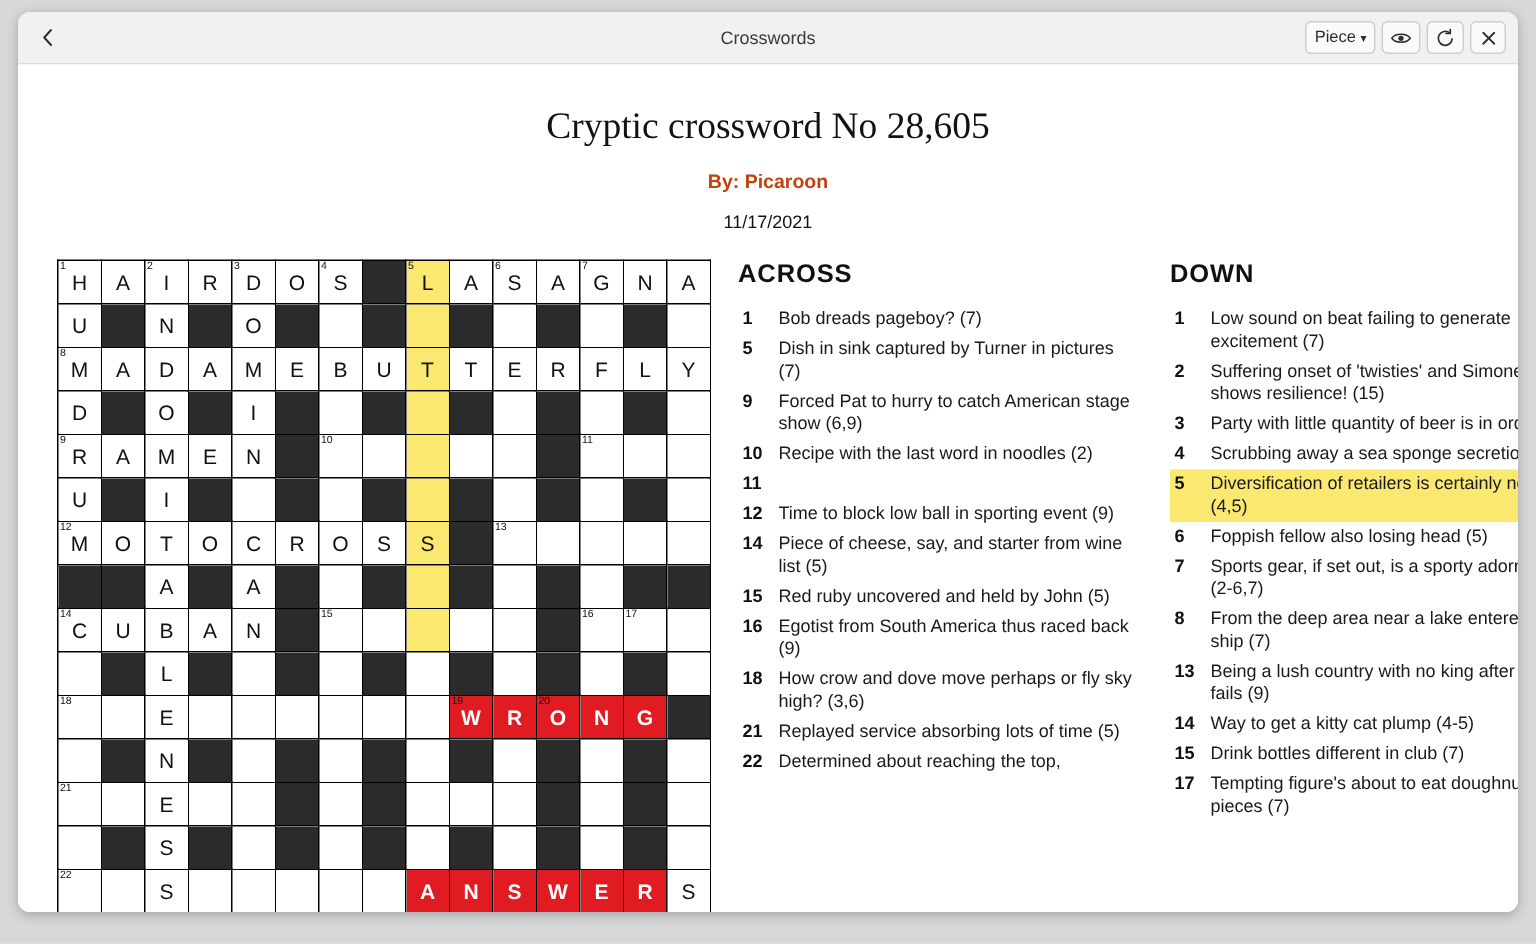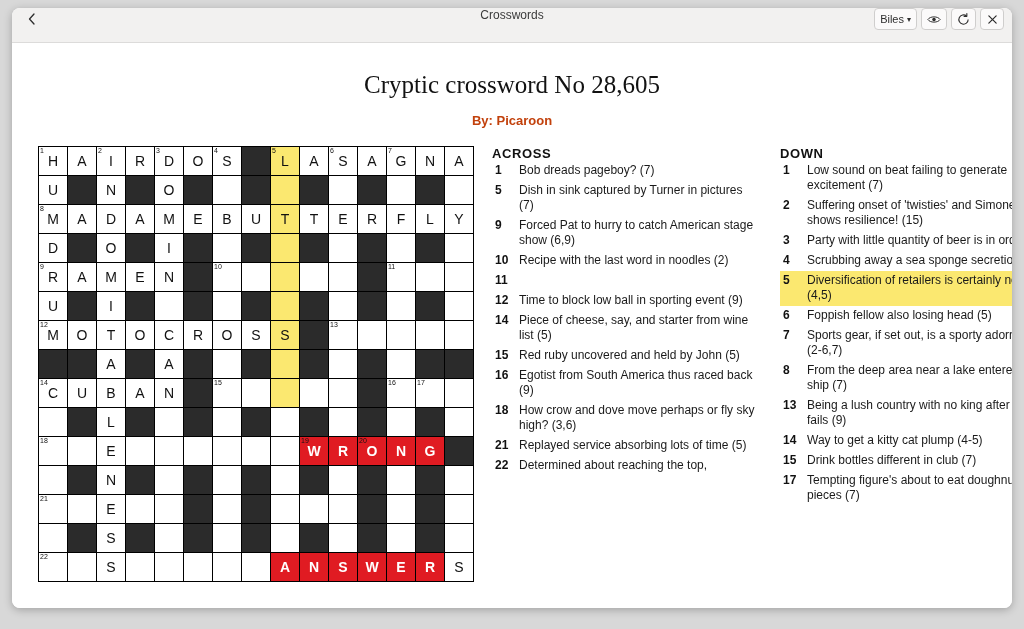--- a/index.html
+++ b/index.html
@@ -26,21 +26,21 @@
     box-shadow: 0 2px 8px rgba(0,0,0,0.25);
     overflow: hidden;
     display: flex;
     flex-direction: column;
   }
   .titlebar {
     height: 34px;
     background: #f2f1f0;
     border-bottom: 1px solid #dcdbda;
     display: flex;
-    align-items: flex-start;
+    align-items: center;
     padding: 0 8px;
     flex: none;
     position: relative;
   }
   .tb-left { display: flex; align-items: center; gap: 4px; }
   .tb-right { display: flex; align-items: center; gap: 4px; margin-left: auto; }
   .tb-btn {
     height: 22px;
     min-width: 24px;
     border: 1px solid #cfcecd;
@@ -137,24 +137,25 @@
   
   .clues {
     display: flex;
     gap: 18px;
     flex: 1;
     font-size: 12px;
     color: #1a1a1a;
   }
   .clue-col { width: 270px; }
   .clue-head {
-    font-size: 13px;
+    font-size: 17px;
     font-weight: bold;
     letter-spacing: 0.6px;
     color: #111;
+    margin-bottom: 10px;
   }
   .clue-list { list-style: none; margin: 0; padding: 0; }
   .clue-item {
     display: flex;
     gap: 8px;
     padding: 2px 3px 3px 3px;
     line-height: 1.25;
     align-items: flex-start;
   }
   .clue-item.hl { background: #fbe870; }
@@ -177,21 +178,21 @@
       <div class="tb-left">
         <div class="tb-btn flat">
           <svg width="10" height="12" viewBox="0 0 10 12">
             <path d="M7 1 L2.5 6 L7 11" fill="none" stroke="#2e2e2e" stroke-width="1.3" stroke-linecap="round" stroke-linejoin="round"></path>
           </svg>
         </div>
       </div>
       <div class="tb-title">Crosswords</div>
       <div class="tb-right">
         <div class="tb-btn">
-          <span>Biles</span>
+          <span>Piece</span>
           <span style="margin-left:3px;font-size:8px;">▾</span>
         </div>
         <div class="tb-btn">
           <svg width="14" height="11" viewBox="0 0 16 11">
             <path d="M1 5.5 C3.5 1.5 12.5 1.5 15 5.5 C12.5 9.5 3.5 9.5 1 5.5 Z" fill="none" stroke="#2e2e2e" stroke-width="1.1"></path>
             <circle cx="8" cy="5.5" r="2" fill="#2e2e2e"></circle>
           </svg>
         </div>
         <div class="tb-btn">
           <svg width="13" height="13" viewBox="0 0 14 14">
@@ -203,20 +204,21 @@
           <svg width="11" height="11" viewBox="0 0 12 12">
             <path d="M2 2 L10 10 M10 2 L2 10" stroke="#2e2e2e" stroke-width="1.3" stroke-linecap="round"></path>
           </svg>
         </div>
       </div>
     </div>
 
     <div class="content">
       <div class="puzzle-title">Cryptic crossword No 28,605</div>
       <div class="puzzle-author">By: Picaroon</div>
+      <div class="puzzle-date">11/17/2021</div>
 
       <div class="body-row">
         <table class="grid">
           <tbody id="grid-body">
               <tr>
                 <td><span class="cell-num">1</span><span class="cell-let">H</span></td>
                 <td><span class="cell-let">A</span></td>
                 <td><span class="cell-num">2</span><span class="cell-let">I</span></td>
                 <td><span class="cell-let">R</span></td>
                 <td><span class="cell-num">3</span><span class="cell-let">D</span></td>

